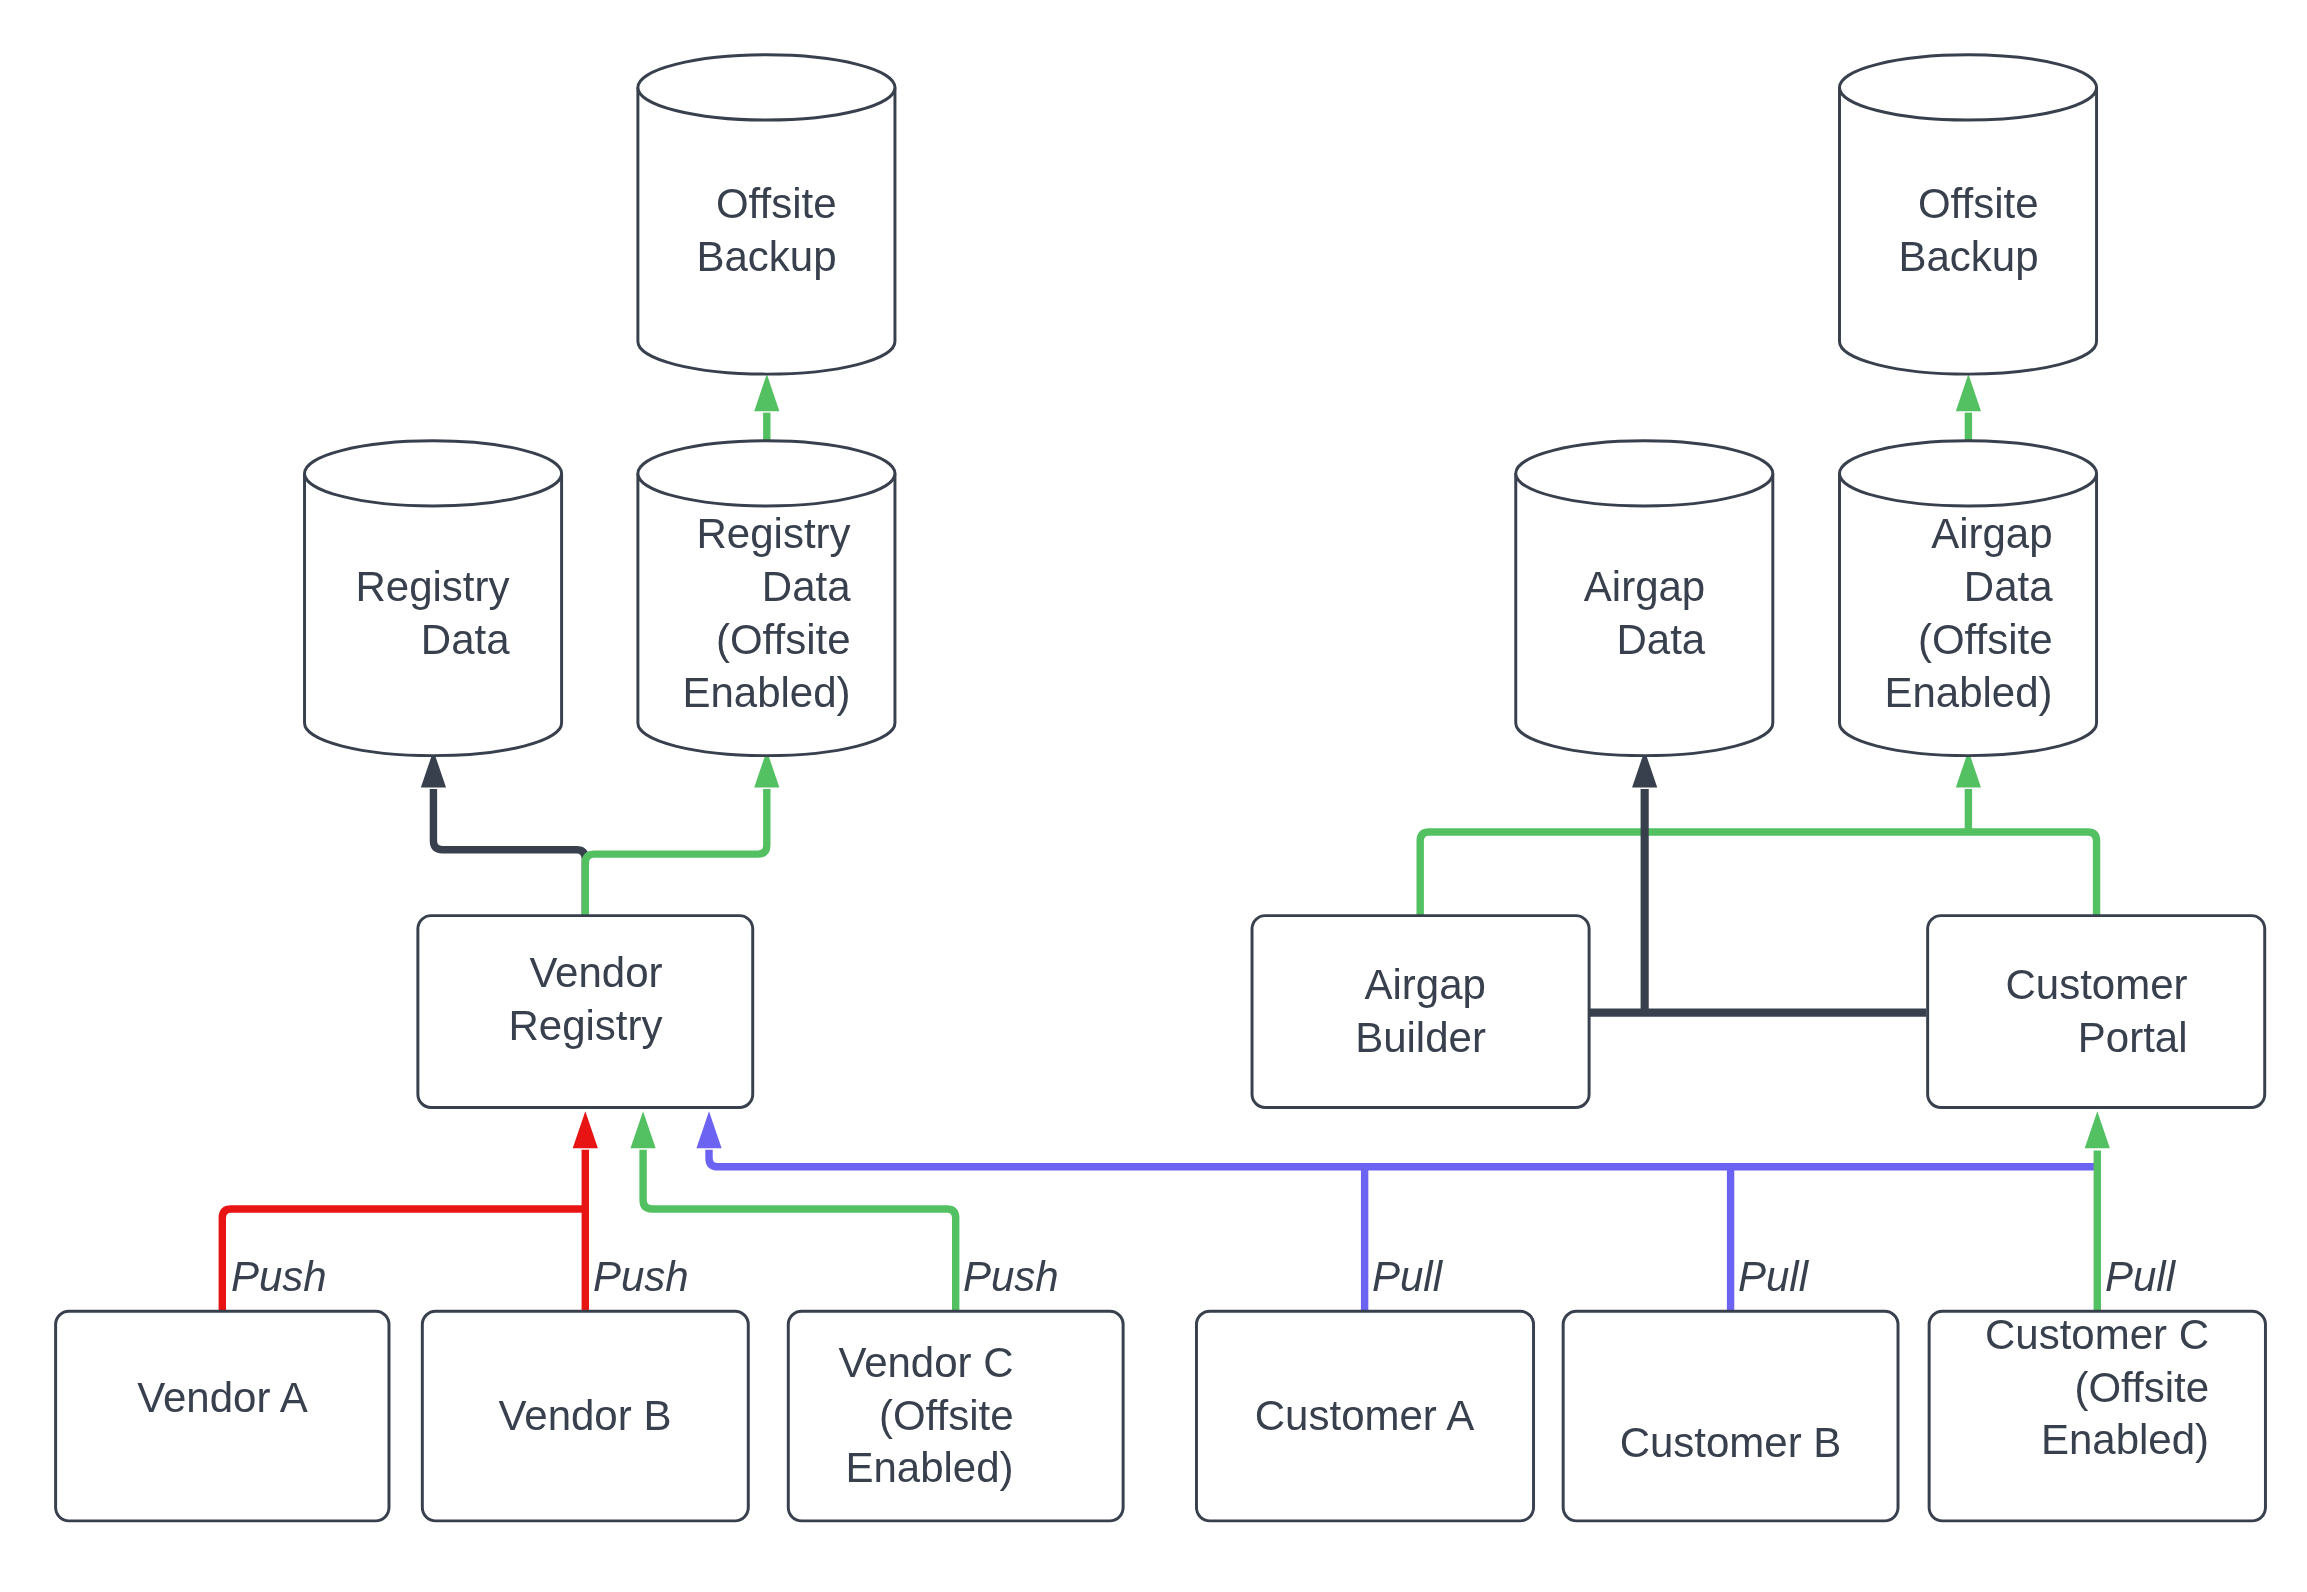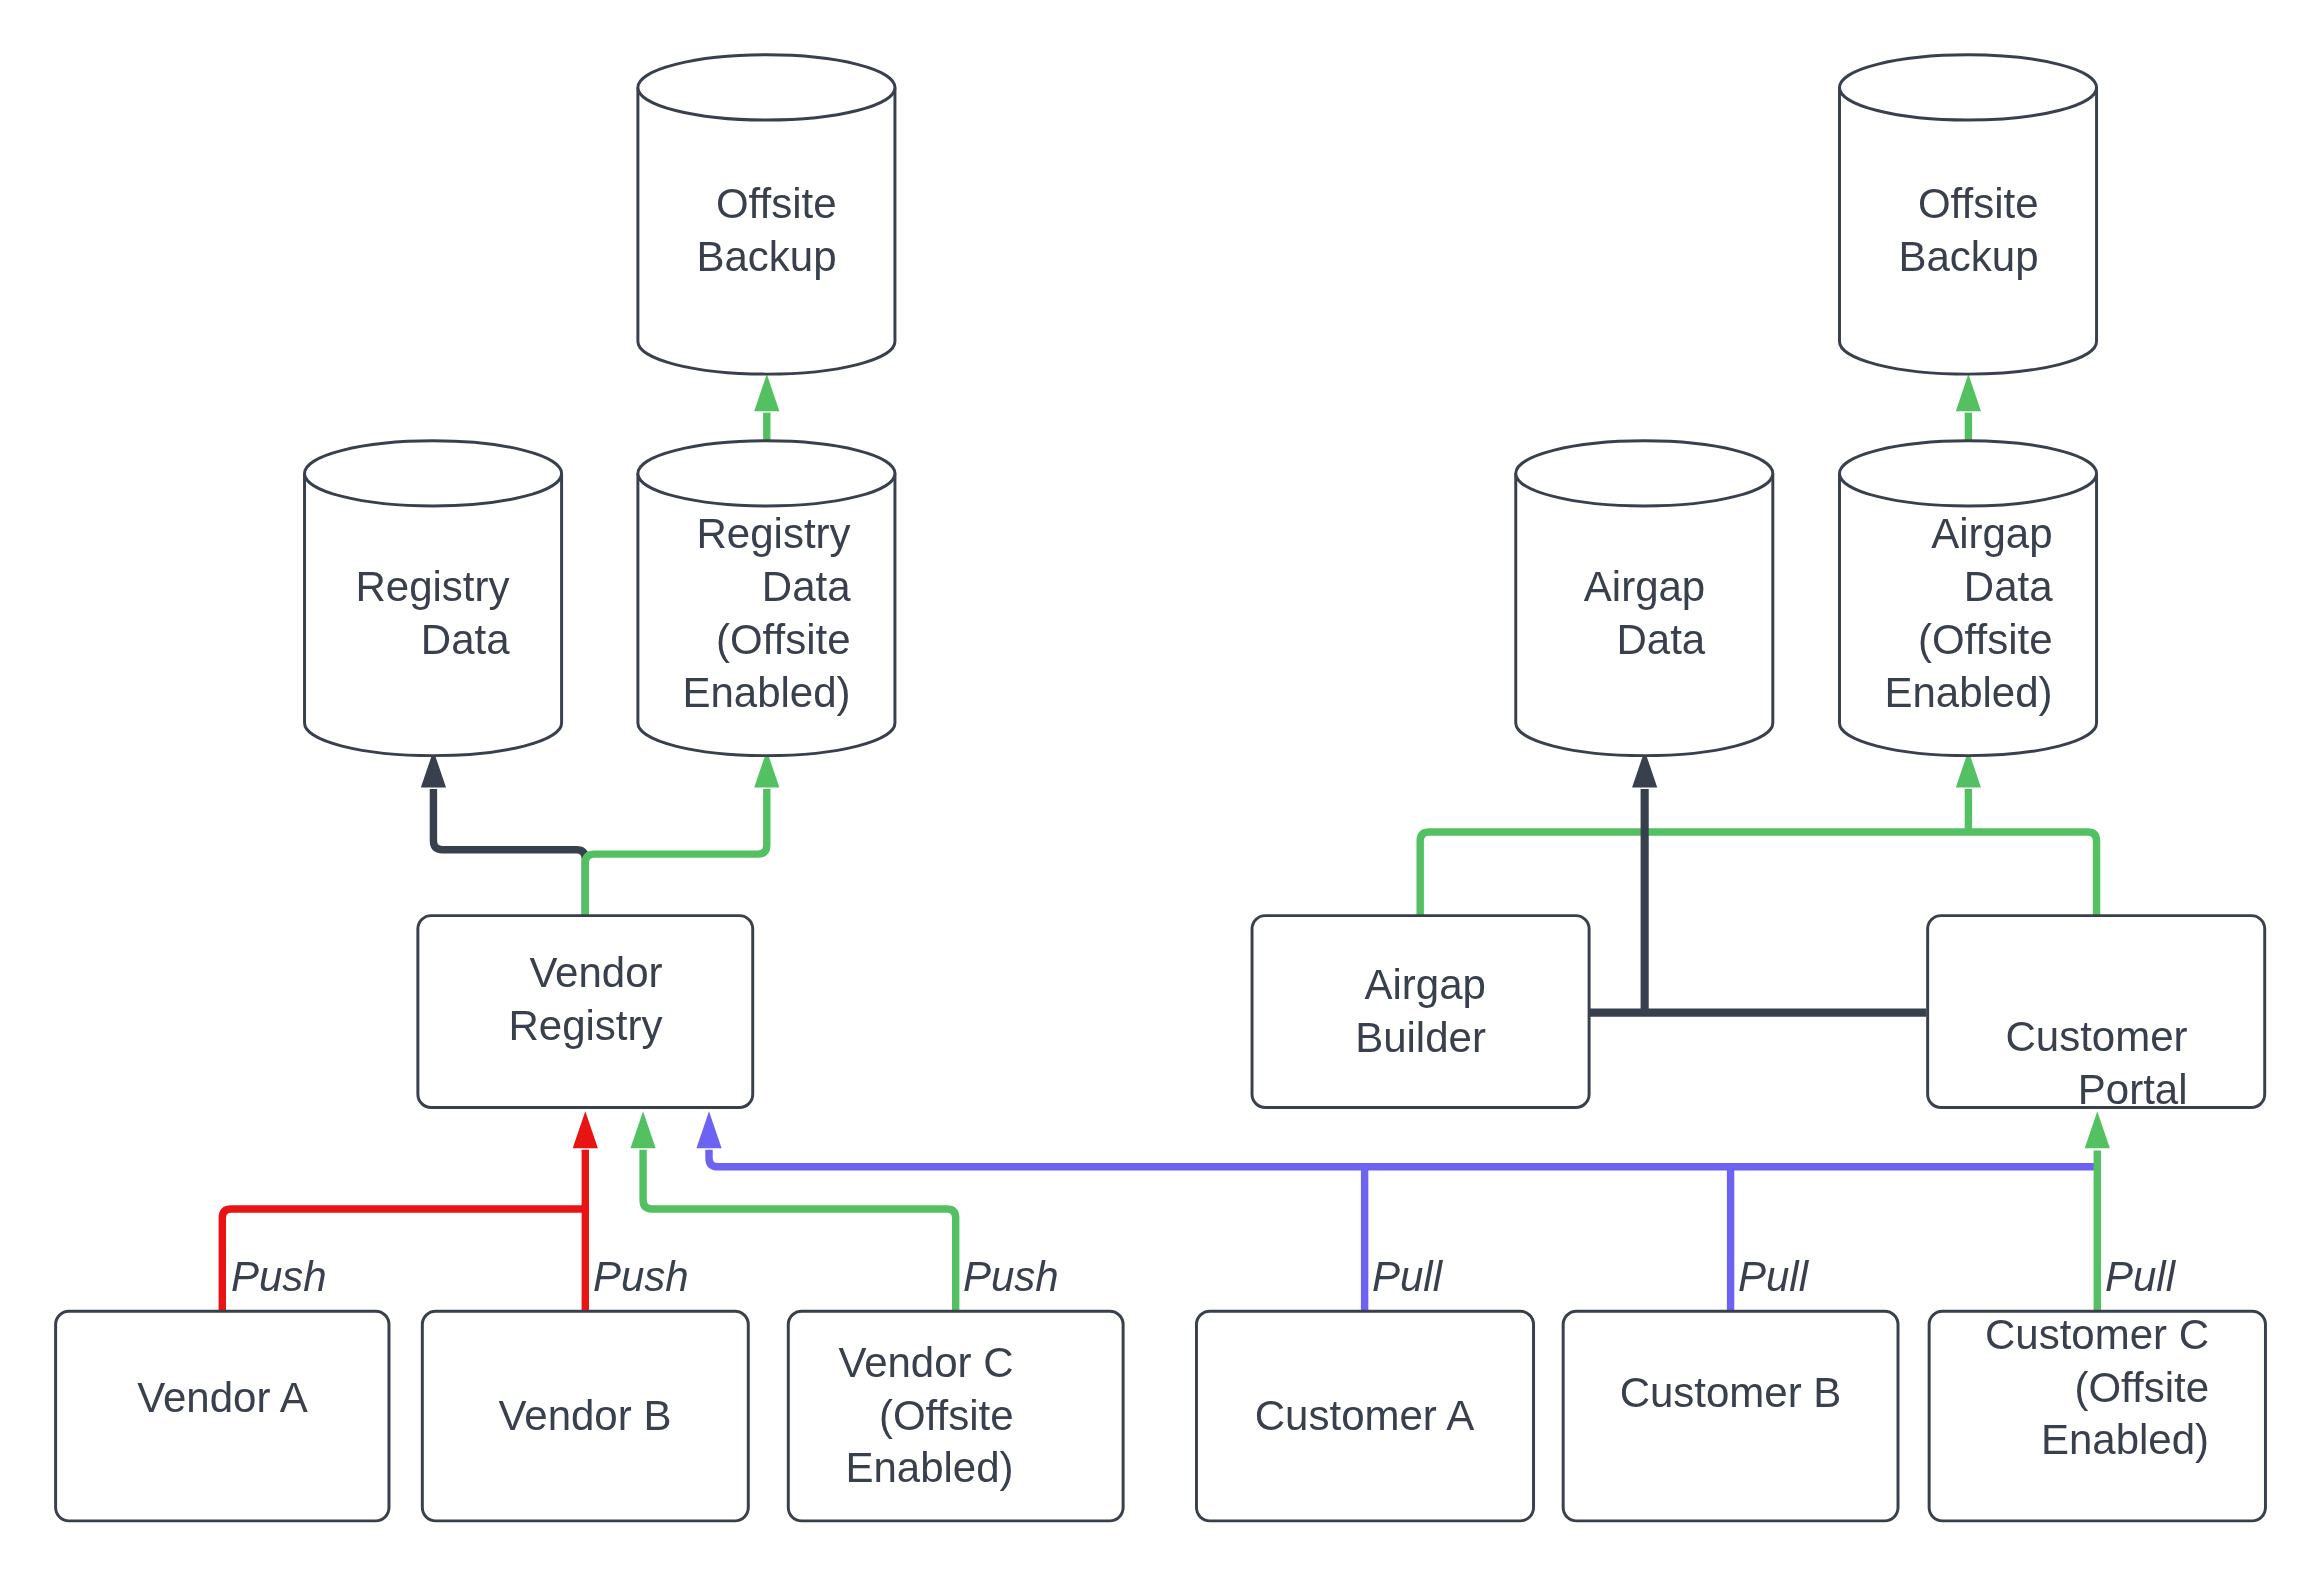--- a/index.html
+++ b/index.html
@@ -34,27 +34,27 @@
   
   #lbl-offsite-backup-left {left:638px; top:87px; width:257px; height:287px;}
   #lbl-offsite-backup-right{left:1840px;top:87px; width:257px; height:287px;}
   #lbl-registry-data       {left:304px; top:473px; width:257px; height:282px;}
   #lbl-registry-data-off   {left:638px; top:473px; width:257px; height:282px;}
   #lbl-airgap-data         {left:1516px;top:473px; width:257px; height:282px;}
   #lbl-airgap-data-off     {left:1840px;top:473px; width:257px; height:282px;}
   
   #lbl-vendor-registry     {left:418px; top:904px;width:335px; height:192px;}
   #lbl-airgap-builder      {left:1252px;top:916px;width:337px; height:192px;}
-  #lbl-customer-portal     {left:1928px;top:968px;width:337px; height:192px;}
+  #lbl-customer-portal     {left:1928px;top:916px;width:337px; height:192px;}
   
   #lbl-vendor-a  {left:56px;  top:1311px;width:333px;height:174px;}
   #lbl-vendor-b  {left:422px; top:1311px;width:326px;height:210px;}
   #lbl-vendor-c  {left:788px;top:1311px;width:276px;height:210px;}
   #lbl-customer-a{left:1196px;top:1311px;width:337px;height:210px;}
-  #lbl-customer-b{left:1563px;top:1311px;width:335px;height:164px;}
+  #lbl-customer-b{left:1563px;top:1361px;width:335px;height:164px;}
   #lbl-customer-c{left:1929px;top:1252px;width:336px;height:272px;}
   
   #elbl-push-a{left:231px; top:1254px;}
   #elbl-push-b{left:593px; top:1254px;}
   #elbl-push-c{left:963px;top:1254px;}
   #elbl-pull-a{left:1372px;top:1254px;}
   #elbl-pull-b{left:1738px;top:1254px;}
   #elbl-pull-c{left:2105px;top:1254px;}
 </style>
 </head>

